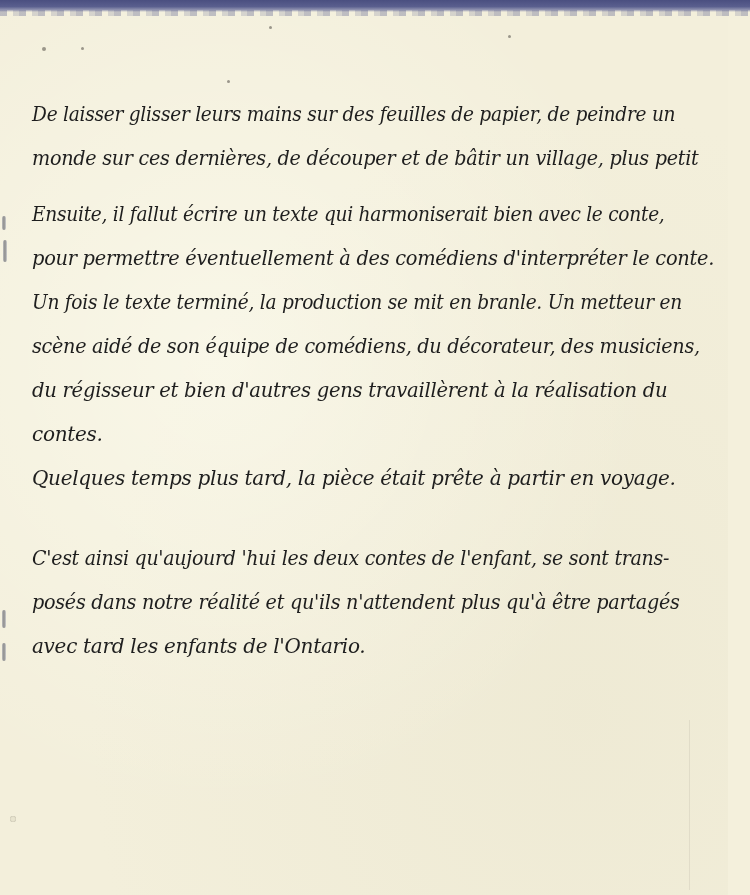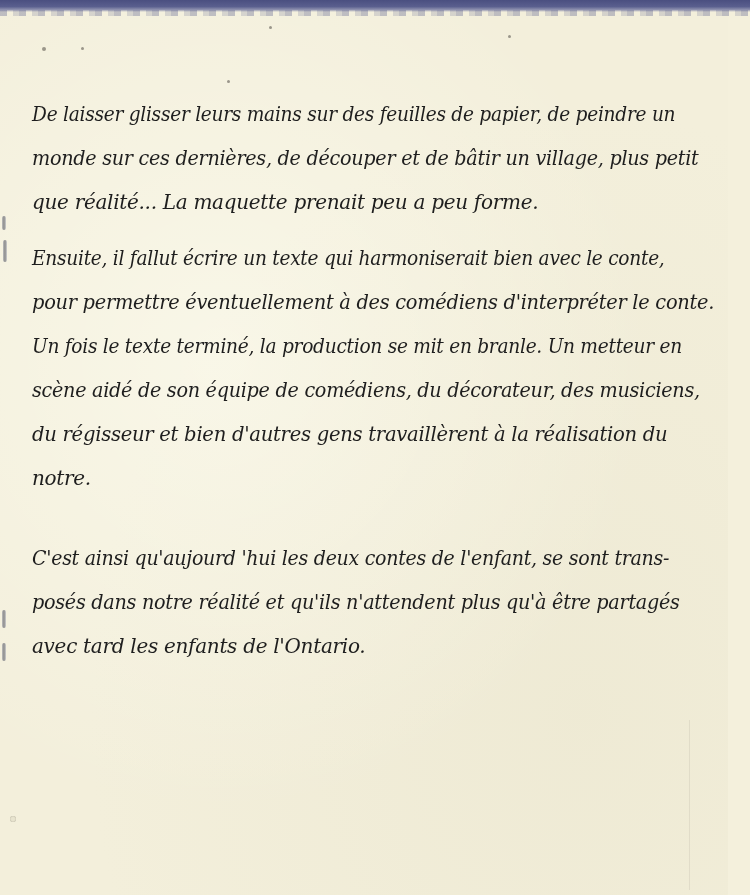--- a/index.html
+++ b/index.html
@@ -113,30 +113,32 @@
   <span class="staple" style="left:2px; top:610px; height:18px;"></span>
   <span class="staple" style="left:2px; top:643px; height:18px;"></span>
 
   <div class="bleed" style="left:90px; top:275px;"></div>
   <div class="bleed-rule"></div>
 
   <div class="text-block">
     <div>
       <div class="line" style="transform:scaleX(0.93);">De laisser glisser leurs mains sur des feuilles de papier, de peindre un</div>
       <div class="line" style="transform:scaleX(0.96);">monde sur ces dernières, de découper et de bâtir un village, plus petit</div>
-      <div class="line">que réalité... La maquette prenait peu a peu forme.</div>
     </div>
     <div class="gap"></div>
     <div>
       <div class="line" style="transform:scaleX(0.93);">Ensuite, il fallut écrire un texte qui  harmoniserait bien avec le conte,</div>
       <div class="line" style="transform:scaleX(0.97);">pour permettre éventuellement à des comédiens d'interpréter le conte.</div>
       <div class="line" style="transform:scaleX(0.93);">Un fois le texte terminé, la production se mit en branle. Un metteur en</div>
       <div class="line" style="transform:scaleX(0.96);">scène aidé  de son équipe de comédiens, du décorateur, des musiciens,</div>
       <div class="line" style="transform:scaleX(0.98);">du régisseur et bien d'autres gens travaillèrent à la réalisation du</div>
-      <div class="line">notre.</div>
+      <div class="line">contes.</div>
+    </div>
+    <div>
+      <div class="line" style="transform:scaleX(1.0);">Quelques temps plus tard, la pièce était prête à partir en voyage.</div>
     </div>
     <div class="gap-large"></div>
     <div>
       <div class="line" style="transform:scaleX(0.95);">C'est ainsi qu'aujourd 'hui les deux contes de l'enfant, se sont trans-</div>
       <div class="line" style="transform:scaleX(0.96);">posés dans notre réalité et qu'ils n'attendent plus qu'à être partagés</div>
       <div class="line">avec tard les enfants de l'Ontario.</div>
     </div>
   </div>
 </div>
 

